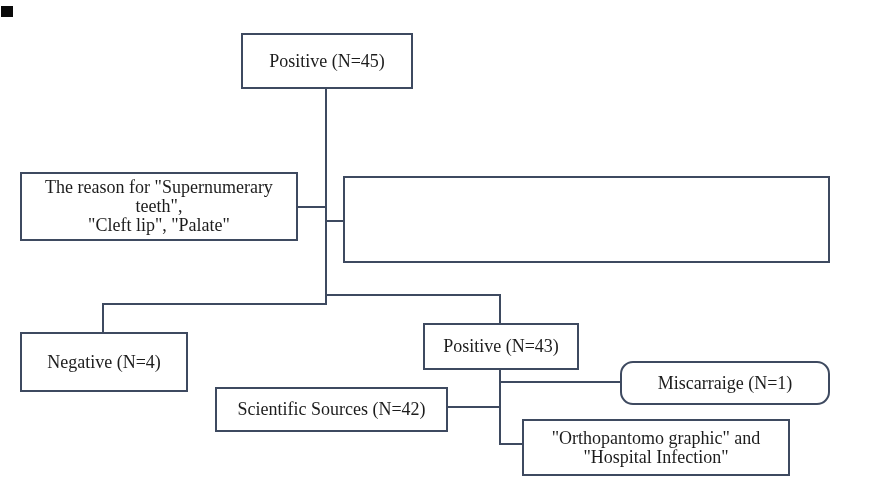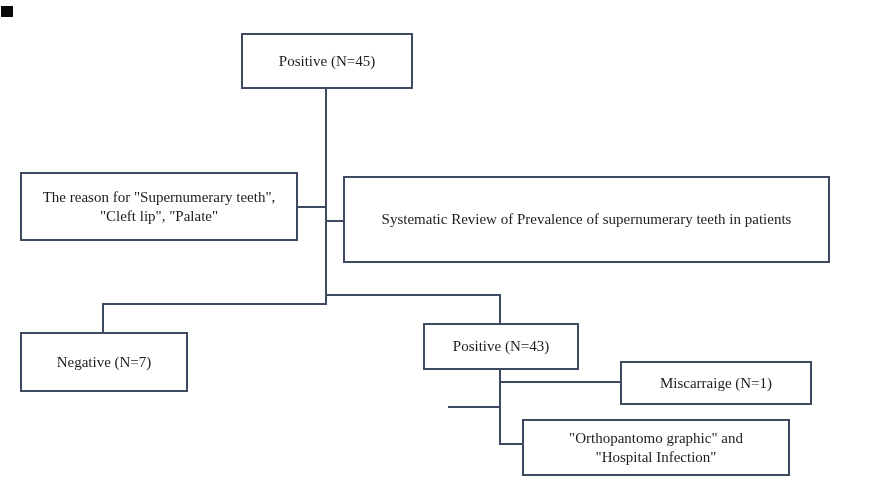--- a/index.html
+++ b/index.html
@@ -19,39 +19,39 @@
   .node{
     position:absolute;
     box-sizing:border-box;
     border:2px solid var(--border);
     background:var(--bg);
     display:flex;
     flex-direction:column;
     align-items:center;
     justify-content:center;
     text-align:center;
-    font-size:15px;
+    font-size:18px;
     line-height:19px;
     z-index:2;
   }
   .line{position:absolute;background:var(--border);z-index:1;}
   .h{height:2px;}
   .v{width:2px;}
   #artifact-mark{
     position:absolute;left:1px;top:6px;width:12px;height:11px;
     background:#0a0a0a;z-index:3;
   }
   
   #n-pos45      {left:241px;top:33px; width:172px;height:56px;}
   #n-reason     {left:20px; top:172px;width:278px;height:69px;}
   #n-systematic {left:343px;top:176px;width:487px;height:87px;}
   #n-negative   {left:20px; top:332px;width:168px;height:60px;}
   #n-pos43      {left:423px;top:323px;width:156px;height:47px;}
   #n-sources    {left:215px;top:387px;width:233px;height:45px;}
-  #n-miscarraige{left:620px;top:361px;width:192px;height:44px;}
+  #n-miscarraige{left:620px;top:361px;width:210px;height:44px;border-radius:13px;}
   #n-ortho      {left:522px;top:419px;width:268px;height:57px;}
   
   #c-v-main   {left:325px;top:89px; height:216px;}
   #c-h-reason {left:298px;top:206px;width:29px;}
   #c-h-system {left:325px;top:220px;width:18px;}
   #c-h-right  {left:325px;top:294px;width:176px;}
   #c-v-pos43  {left:499px;top:294px;height:29px;}
   #c-h-left   {left:102px;top:303px;width:225px;}
   #c-v-neg    {left:102px;top:303px;height:29px;}
   #c-v-sub    {left:499px;top:370px;height:75px;}
@@ -81,31 +81,33 @@
   <div class="node" id="n-pos45">
     <span>Positive (N=45)</span>
   </div>
 
   <div class="node" id="n-reason">
     <span>The reason for "Supernumerary teeth",</span>
     <span>"Cleft lip", "Palate"</span>
   </div>
 
   <div class="node" id="n-systematic">
-    <span>Systematic Review of Prevalence of supernumerary teeth in patients</span>
   </div>
 
   <div class="node" id="n-negative">
-    <span>Negative (N=7)</span>
+    <span>Negative (N=4)</span>
   </div>
 
   <div class="node" id="n-pos43">
     <span>Positive (N=43)</span>
   </div>
 
+  <div class="node" id="n-sources">
+    <span>Scientific Sources (N=42)</span>
+  </div>
 
   <div class="node" id="n-miscarraige">
     <span>Miscarraige (N=1)</span>
   </div>
 
   <div class="node" id="n-ortho">
     <span>"Orthopantomo graphic" and</span>
     <span>"Hospital Infection"</span>
   </div>
 

